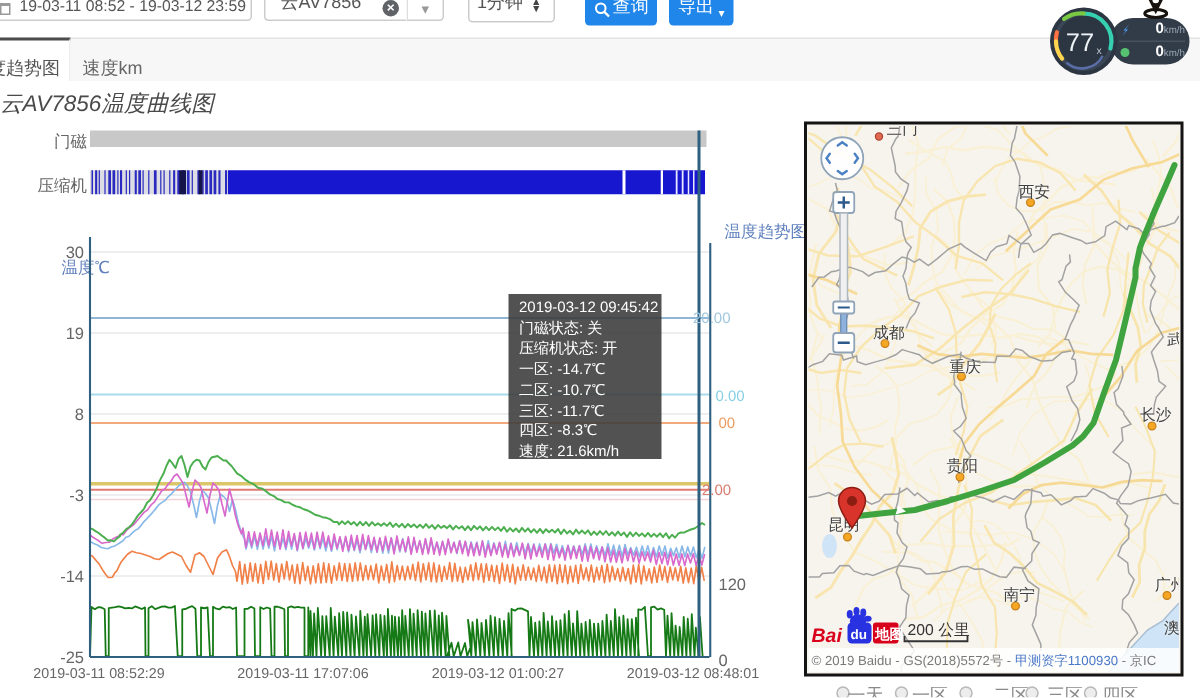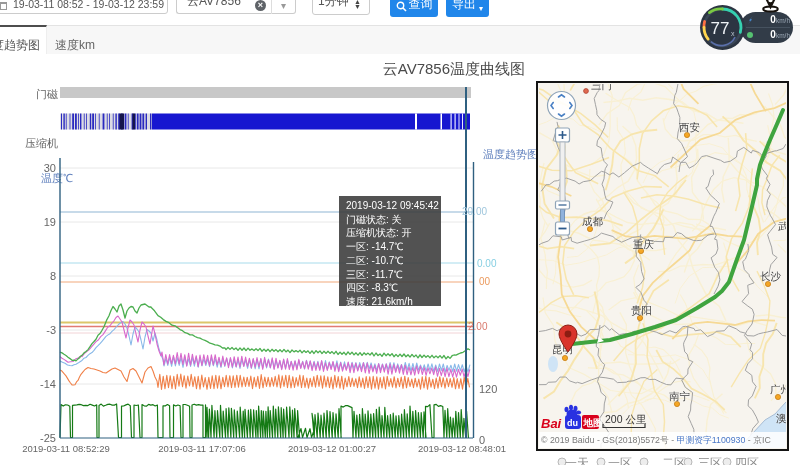--- a/index.html
+++ b/index.html
@@ -24,24 +24,24 @@
       <line x1="7" y1="7" x2="10" y2="10" stroke="#fff" stroke-width="1.6"></line>
     </svg>查询</div>
 <div class="abs" style="left:446px;top:-9px;width:43px;height:26px;background:#2086ea;border-radius:3px;color:#fff;font-size:12px;display:flex;align-items:flex-end;justify-content:center;padding-bottom:4px;">导出 <span style="font-size:8px;margin-left:3px">▾</span></div>
 
 <div class="abs" style="left:0;top:25px;width:800px;height:29px;background:#f7f7f7;border-top:1px solid #e3e3e3;"></div>
 <div class="abs" style="left:0;top:25px;width:47px;height:29px;background:#fff;border-top:2px solid #4d4d4d;border-right:1px solid #eee;"></div>
 <div class="abs" style="left:-20px;top:37px;width:62px;color:#555;font-size:12px;">温度趋势图</div>
 <div class="abs" style="left:55px;top:37px;color:#666;font-size:12px;">速度km</div>
 <div class="abs" style="left:0;top:54px;width:536px;height:411px;background:#fff;"></div>
 
-<div class="abs" style="left:0;top:60px;width:525px;text-align:right;color:#4a4a4a;font-size:15px;">云AV7856温度曲线图</div>
+<div class="abs" style="left:0;top:60px;width:525px;text-align:left;color:#4a4a4a;font-size:15px;font-style:italic;">云AV7856温度曲线图</div>
 
 <div class="abs" style="left:36px;top:87px;color:#666;font-size:11px;">门磁</div>
-<div class="abs" style="left:25px;top:116px;color:#666;font-size:11px;margin-top:20px;">压缩机</div>
+<div class="abs" style="left:25px;top:116px;color:#666;font-size:11px;">压缩机</div>
 
 <div class="abs" style="left:41px;top:147px;color:#6080bd;font-size:11px;margin-top:24px;">温度℃</div>
 <div class="abs" style="left:483px;top:147px;color:#6080bd;font-size:11px;">温度趋势图/h</div>
 
 <svg class="abs" style="left:0;top:0" width="536" height="465" viewBox="0 0 536 465">
 
   <rect x="60" y="87" width="411" height="11" fill="#c8c8c8"></rect>
 
   <rect x="60" y="113.5" width="92" height="16" fill="#dcdce4"></rect>
   <rect x="61.0" y="113.5" width="1.0" height="16" fill="#2a2ac0"></rect>

